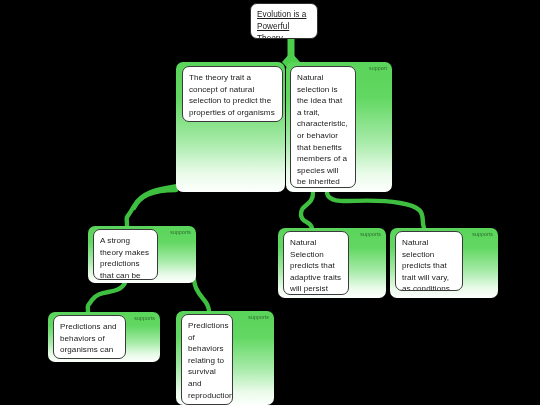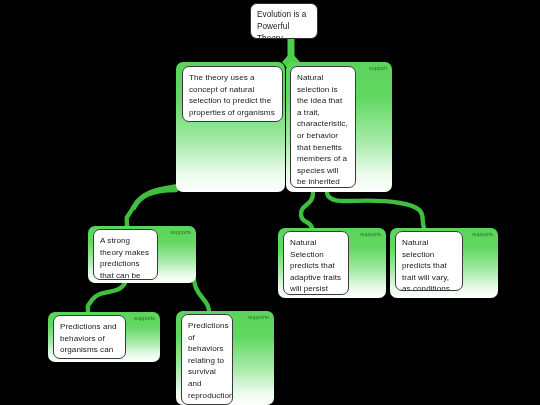--- a/index.html
+++ b/index.html
@@ -29,20 +29,21 @@
     color:#1a1a1a;
     font-size:8.1px;
     line-height:11.6px;
     letter-spacing:0.05px;
     overflow:hidden;
   }
   .card.root{
     border-color:#2e2e2e;
     font-size:8.2px;
     line-height:11.8px;
+    text-decoration:underline;
   }
   
   .rel-label{
     position:absolute;
     font-size:5.2px;
     line-height:6px;
     color:#2f6b2f;
     letter-spacing:0.1px;
     white-space:nowrap;
   }
@@ -68,21 +69,21 @@
     <path d="M125,283 C118,296 100,288 92,300 C86,309 88,303 88,312" stroke="#3fbf3f" stroke-width="4.4" fill="none" stroke-linecap="round"></path>
 
     <path d="M187,247 C196,256 190,272 196,288 C202,301 208,300 209,311" stroke="#3fbf3f" stroke-width="4.4" fill="none" stroke-linecap="round"></path>
   </svg>
 
   <div class="card root" style="left:250px;top:3px;width:68px;height:36px;">Evolution is a Powerful Theory</div>
 
   <div class="panel" style="left:176px;top:62px;width:109px;height:130px;">
     <div class="rel-label" style="right:4px;top:3px;"></div>
   </div>
-  <div class="card" style="left:182px;top:66px;width:101px;height:56px;">The theory uses a concept of natural selection to predict the properties of organisms</div>
+  <div class="card" style="left:182px;top:66px;width:101px;height:56px;">The theory trait a concept of natural selection to predict the properties of organisms</div>
 
   <div class="panel" style="left:286px;top:62px;width:106px;height:130px;">
     <div class="rel-label" style="right:5px;top:3px;">support</div>
   </div>
   <div class="card" style="left:290px;top:66px;width:66px;height:122px;">Natural selection is the idea that a trait, characteristic, or behavior that benefits members of a species will be inherited by offspring and will be inherited by offspring and will tend to occur more frequently.</div>
 
   <div class="panel" style="left:88px;top:226px;width:108px;height:57px;">
     <div class="rel-label" style="right:5px;top:3px;">supports</div>
   </div>
   <div class="card" style="left:93px;top:229px;width:65px;height:51px;">A strong theory makes predictions that can be verified or falsified</div>

